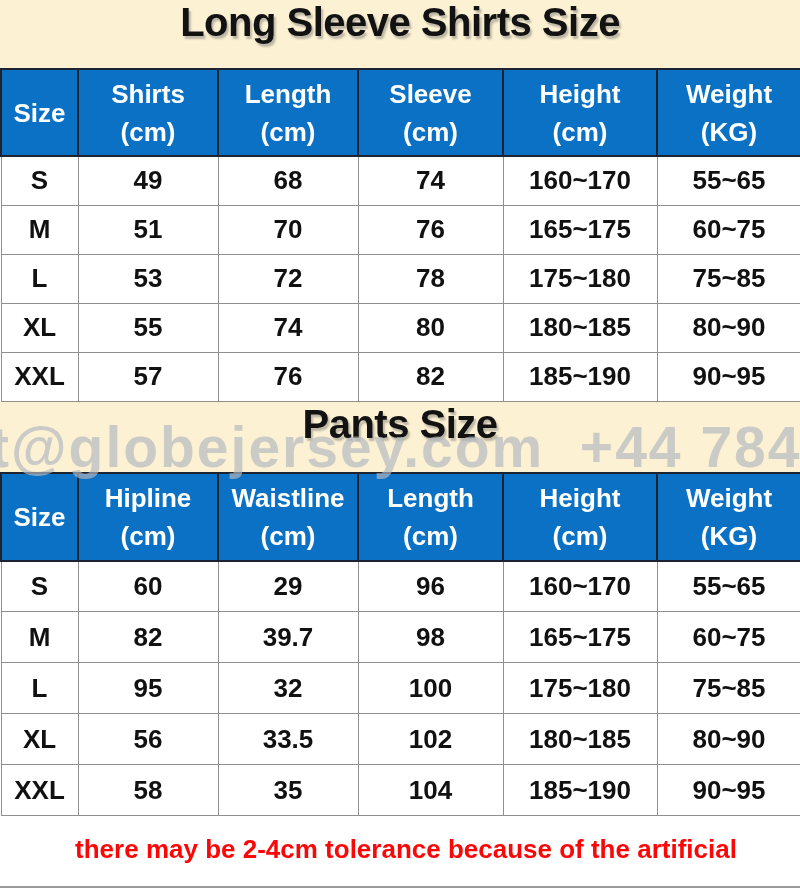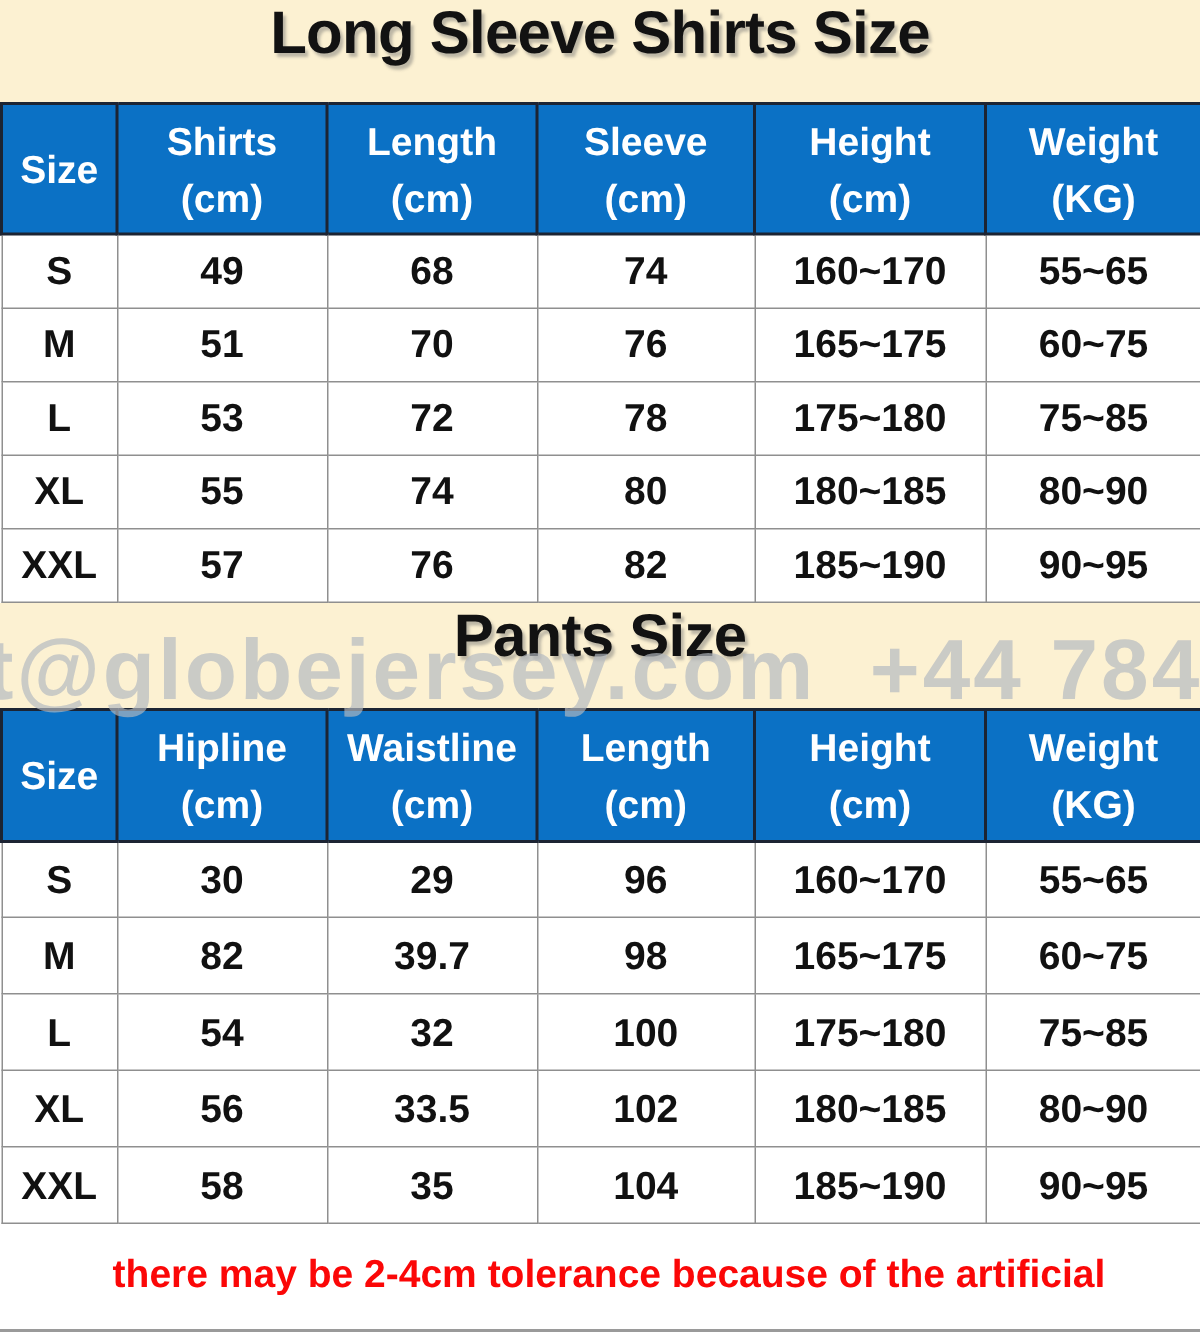--- a/index.html
+++ b/index.html
@@ -221,37 +221,37 @@
         </th>
         <th>
           <div>Weight</div>
           <div>(KG)</div>
         </th>
       </tr>
     </thead>
   <tbody>
       <tr>
         <td>S</td>
-        <td>30</td>
+        <td>60</td>
         <td>29</td>
         <td>96</td>
         <td>160~170</td>
         <td>55~65</td>
       </tr>
       <tr>
         <td>M</td>
         <td>82</td>
         <td>39.7</td>
         <td>98</td>
         <td>165~175</td>
         <td>60~75</td>
       </tr>
       <tr>
         <td>L</td>
-        <td>54</td>
+        <td>95</td>
         <td>32</td>
         <td>100</td>
         <td>175~180</td>
         <td>75~85</td>
       </tr>
       <tr>
         <td>XL</td>
         <td>56</td>
         <td>33.5</td>
         <td>102</td>

